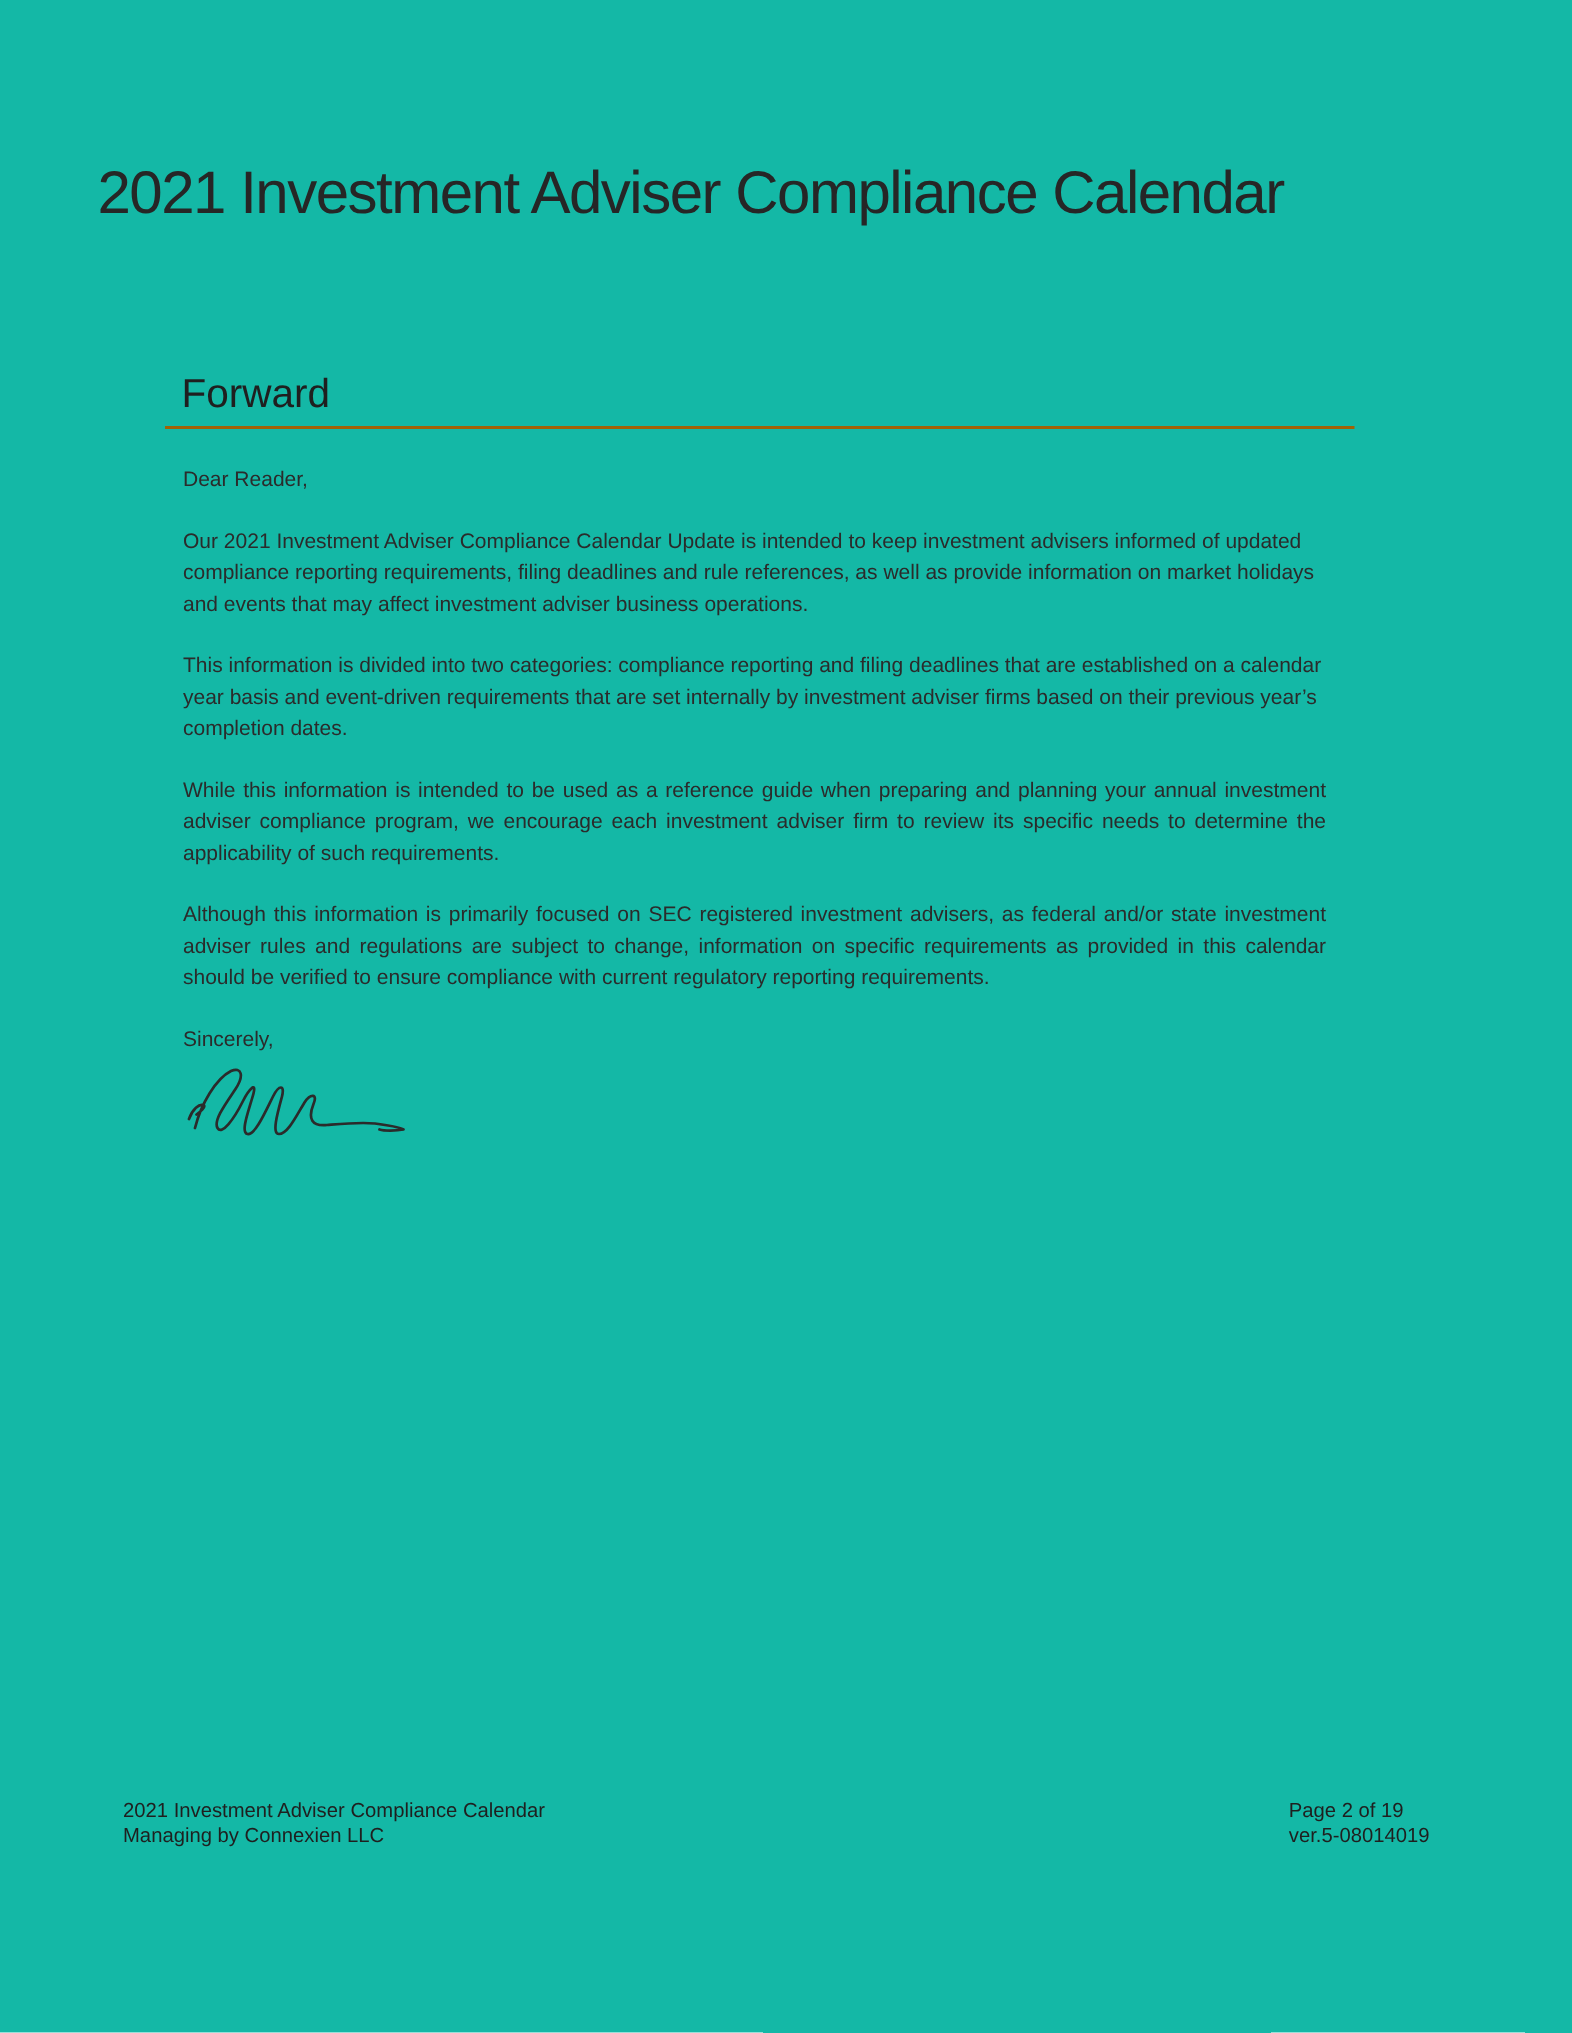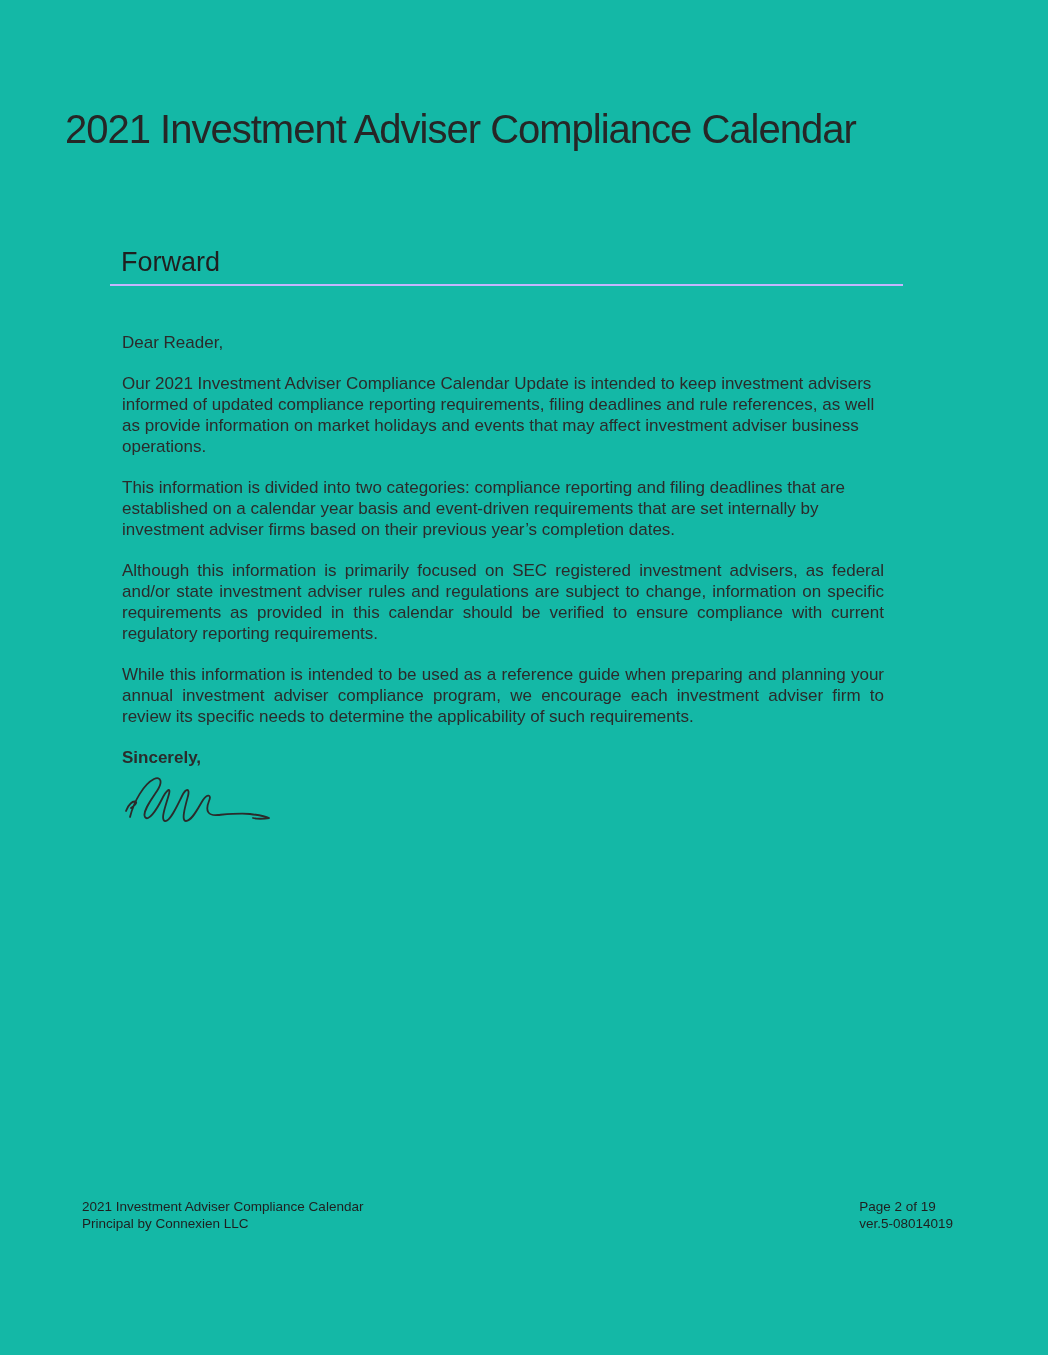--- a/index.html
+++ b/index.html
@@ -23,41 +23,41 @@
     font-weight: 300;
     letter-spacing: -1px;
     color: #262626;
     white-space: nowrap;
   }
   .section-head {
     position: absolute;
     left: 110px;
     top: 247px;
     width: 793px;
-    border-bottom: 2px solid #c4b5fd;
+    border-bottom: 2px solid #a16207;
     padding: 0 0 7px 11px;
   }
   .section-head h2 {
     font-size: 27px;
     font-weight: 400;
     color: #1f1f1f;
     line-height: 30px;
   }
   .letter {
     position: absolute;
     left: 122px;
-    top: 332px;
+    top: 309px;
     width: 762px;
-    font-size: 17px;
+    font-size: 14px;
     line-height: 21px;
     color: #2b2b2b;
   }
   .letter p { margin: 0 0 20px 0; }
   .letter p.justify { text-align: justify; }
-  .letter p.closing { margin-bottom: 4px; font-weight: bold; }
+  .letter p.closing { margin-bottom: 4px; }
   .sig-wrap { height: 58px; margin: 0 0 6px 0; }
   .sig-wrap svg { display: block; }
   .signer-name, .signer-role { line-height: 19px; }
   .footer {
     position: absolute;
     top: 1198px;
     left: 82px;
     right: 95px;
     font-size: 13.5px;
     line-height: 17px;
@@ -78,39 +78,39 @@
     <h2>Forward</h2>
   </div>
 
   <div class="letter">
     <p>Dear Reader,</p>
 
     <p>Our 2021 Investment Adviser Compliance Calendar Update is intended to keep investment advisers informed of updated compliance reporting requirements, filing deadlines and rule references, as well as provide information on market holidays and events that may affect investment adviser business operations.</p>
 
     <p>This information is divided into two categories: compliance reporting and filing deadlines that are established on a calendar year basis and event-driven requirements that are set internally by investment adviser firms based on their previous year’s completion dates.</p>
 
+    <p class="justify">While this information is intended to be used as a reference guide when preparing and planning your annual investment adviser compliance program, we encourage each investment adviser firm to review its specific needs to determine the applicability of such requirements.</p>
+
     <p class="justify">Although this information is primarily focused on SEC registered investment advisers, as federal and/or state investment adviser rules and regulations are subject to change, information on specific requirements as provided in this calendar should be verified to ensure compliance with current regulatory reporting requirements.</p>
-
-    <p class="justify">While this information is intended to be used as a reference guide when preparing and planning your annual investment adviser compliance program, we encourage each investment adviser firm to review its specific needs to determine the applicability of such requirements.</p>
 
     <p class="closing">Sincerely,</p>
 
     <div class="sig-wrap">
       <svg width="180" height="56" viewBox="0 0 180 56" aria-hidden="true">
         <path d="M4,39 c2,-6 7,-11 10,-9 c1,1 -2,4 -5,6
                  M8,45 c4,-16 14,-33 24,-38 c7,-3 9,3 3,12 c-6,9 -15,21 -12,26 c3,5 11,-6 17,-18 c4,-8 9,-13 7,-5 c-3,11 -9,26 -4,27 c5,1 12,-15 17,-25 c4,-8 8,-8 6,0 c-3,11 -7,25 -2,25 c6,0 12,-13 17,-21 c4,-6 9,-6 6,1 c-4,10 -1,15 9,14 c12,-1 22,-2 32,-1 c8,1 15,2 19,4 c-5,1 -13,1 -16,0" fill="none" stroke="#2b2b2b" stroke-width="1.8" stroke-linecap="round" stroke-linejoin="round"></path>
       </svg>
     </div>
 
   </div>
 
   <div class="footer">
     <div class="left">
       <div>2021 Investment Adviser Compliance Calendar</div>
-      <div>Principal by Connexien LLC</div>
+      <div>Managing by Connexien LLC</div>
     </div>
     <div class="right">
       <div>Page 2 of 19</div>
       <div>ver.5-08014019</div>
     </div>
   </div>
 
 </div>
 
 </body></html>

